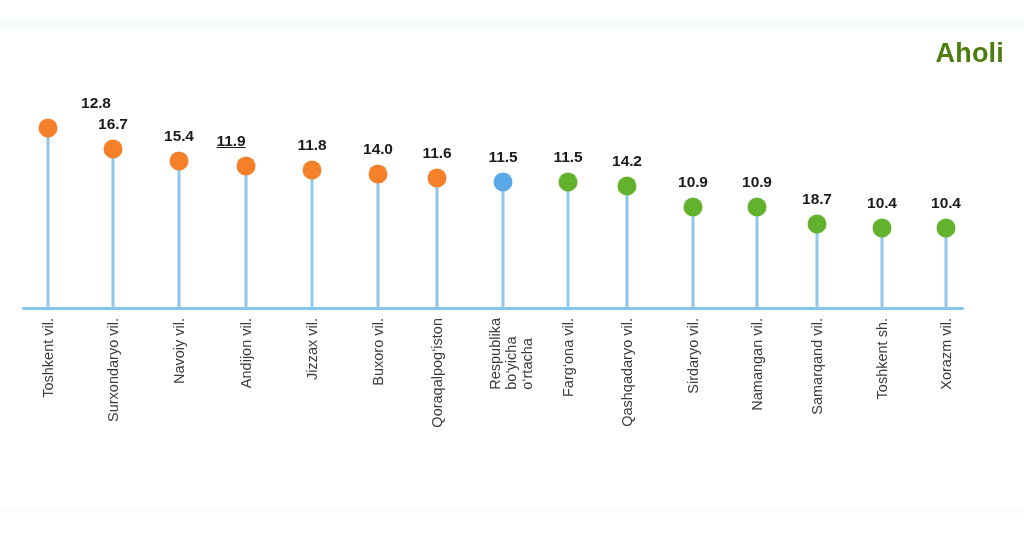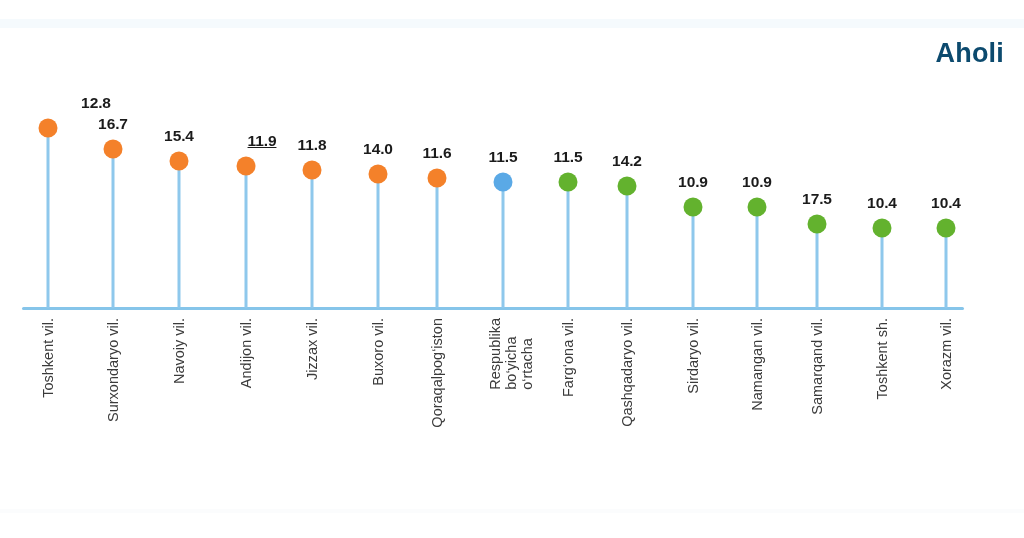--- a/index.html
+++ b/index.html
@@ -40,21 +40,21 @@
     background: #fbfcfd;
   }
 
   
   .chart-title {
     position: absolute;
     right: 20px;
     top: 40px;
     font-size: 27px;
     font-weight: bold;
-    color: #0c4a6e;
+    color: #4d7c0f;
     letter-spacing: .2px;
     line-height: 1;
     white-space: nowrap;
   }
 
   
   .plot {
     position: absolute;
     left: 0;
     top: 0;
@@ -134,21 +134,21 @@
         <div class="dot orange" style="left: 48px; top: 128px;"></div>
         <div class="vlabel" style="left: 48px; top: 112px; margin-left: 48px;">12.8</div>
         <div class="stem" style="left: 113px; top: 148.833px; height: 159.167px;"></div>
         <div class="dot orange" style="left: 113px; top: 148.833px;"></div>
         <div class="vlabel" style="left: 113px; top: 132.833px;">16.7</div>
         <div class="stem" style="left: 179px; top: 161.333px; height: 146.667px;"></div>
         <div class="dot orange" style="left: 179px; top: 161.333px;"></div>
         <div class="vlabel" style="left: 179px; top: 145.333px;">15.4</div>
         <div class="stem" style="left: 246px; top: 165.5px; height: 142.5px;"></div>
         <div class="dot orange" style="left: 246px; top: 165.5px;"></div>
-        <div class="vlabel" style="left: 262px; top: 149.5px; text-decoration: underline;">11.9</div>
+        <div class="vlabel" style="left: 231px; top: 149.5px; text-decoration: underline;">11.9</div>
         <div class="stem" style="left: 312px; top: 169.667px; height: 138.333px;"></div>
         <div class="dot orange" style="left: 312px; top: 169.667px;"></div>
         <div class="vlabel" style="left: 312px; top: 153.667px;">11.8</div>
         <div class="stem" style="left: 378px; top: 173.833px; height: 134.167px;"></div>
         <div class="dot orange" style="left: 378px; top: 173.833px;"></div>
         <div class="vlabel" style="left: 378px; top: 157.833px;">14.0</div>
         <div class="stem" style="left: 437px; top: 178px; height: 130px;"></div>
         <div class="dot orange" style="left: 437px; top: 178px;"></div>
         <div class="vlabel" style="left: 437px; top: 162px; text-align: right;">11.6</div>
         <div class="stem" style="left: 503px; top: 182.167px; height: 125.833px;"></div>
@@ -161,21 +161,21 @@
         <div class="dot green" style="left: 627px; top: 186.333px;"></div>
         <div class="vlabel" style="left: 627px; top: 170.333px;">14.2</div>
         <div class="stem" style="left: 693px; top: 207.167px; height: 100.833px;"></div>
         <div class="dot green" style="left: 693px; top: 207.167px;"></div>
         <div class="vlabel" style="left: 693px; top: 191.167px;">10.9</div>
         <div class="stem" style="left: 757px; top: 207.167px; height: 100.833px;"></div>
         <div class="dot green" style="left: 757px; top: 207.167px;"></div>
         <div class="vlabel" style="left: 757px; top: 191.167px;">10.9</div>
         <div class="stem" style="left: 817px; top: 223.833px; height: 84.1667px;"></div>
         <div class="dot green" style="left: 817px; top: 223.833px;"></div>
-        <div class="vlabel" style="left: 817px; top: 207.833px;">17.5</div>
+        <div class="vlabel" style="left: 817px; top: 207.833px;">18.7</div>
         <div class="stem" style="left: 882px; top: 228px; height: 80px;"></div>
         <div class="dot green" style="left: 882px; top: 228px;"></div>
         <div class="vlabel" style="left: 882px; top: 212px;">10.4</div>
         <div class="stem" style="left: 946px; top: 228px; height: 80px;"></div>
         <div class="dot green" style="left: 946px; top: 228px;"></div>
         <div class="vlabel" style="left: 946px; top: 212px;">10.4</div>
       </div>
     <div class="stem-group" id="cats">
         <div class="cat-label" style="left: 40px; top: 318px;">Toshkent vil.</div>
         <div class="cat-label" style="left: 105px; top: 318px;">Surxondaryo vil.</div>

